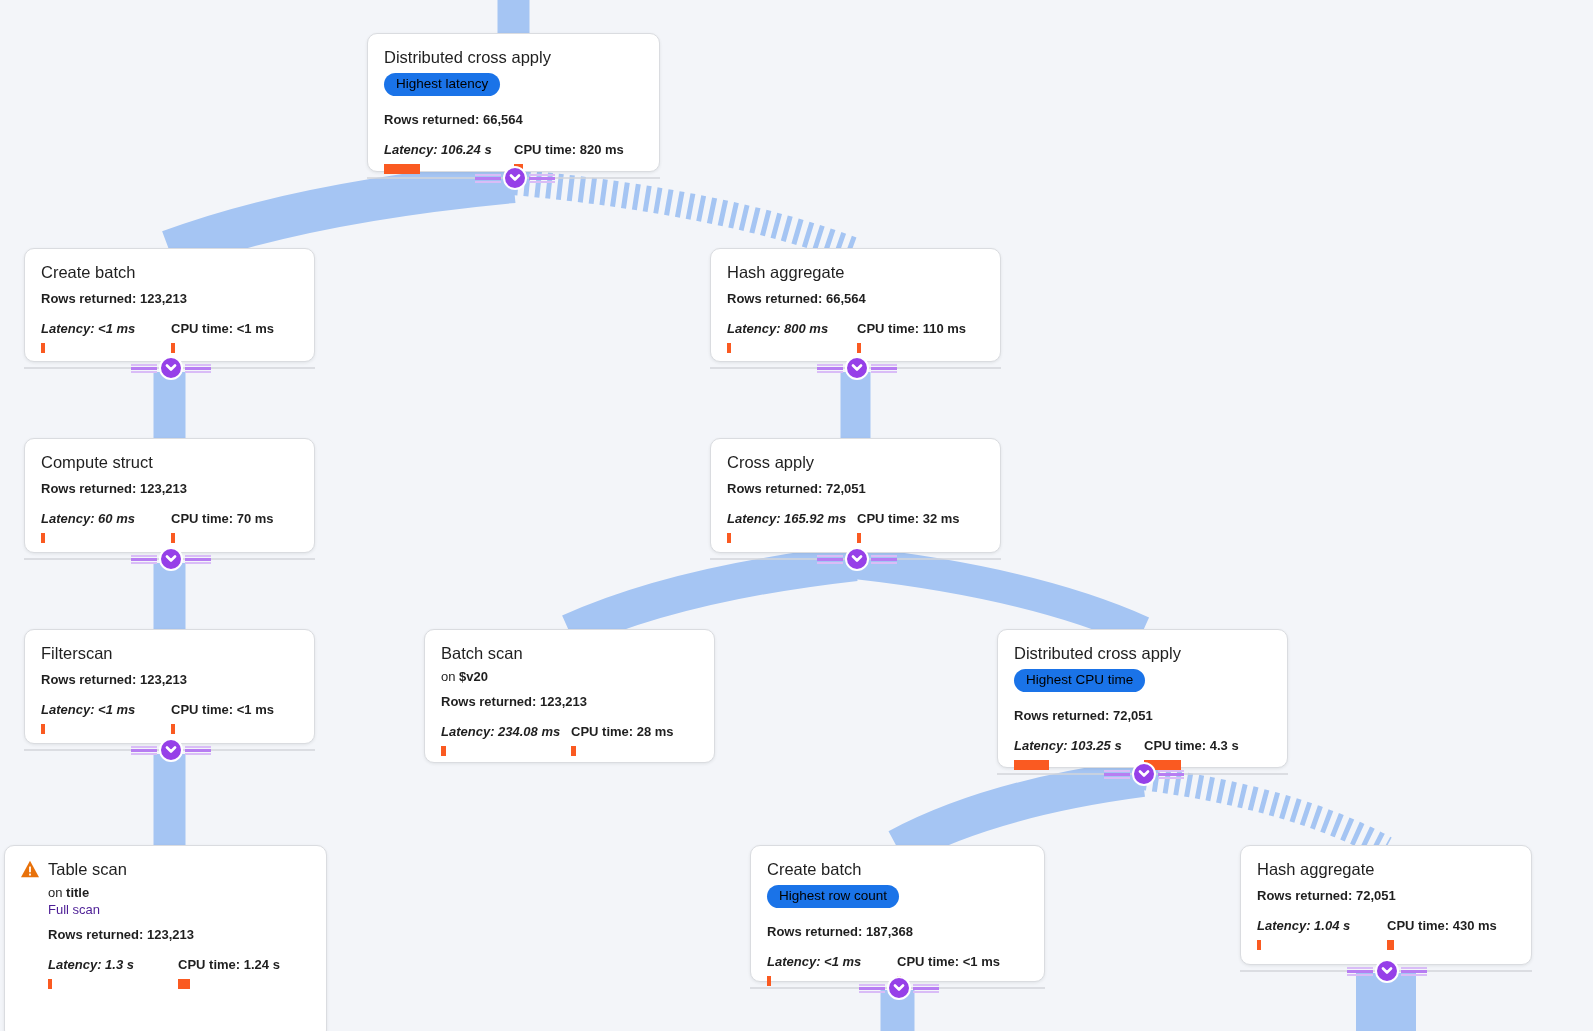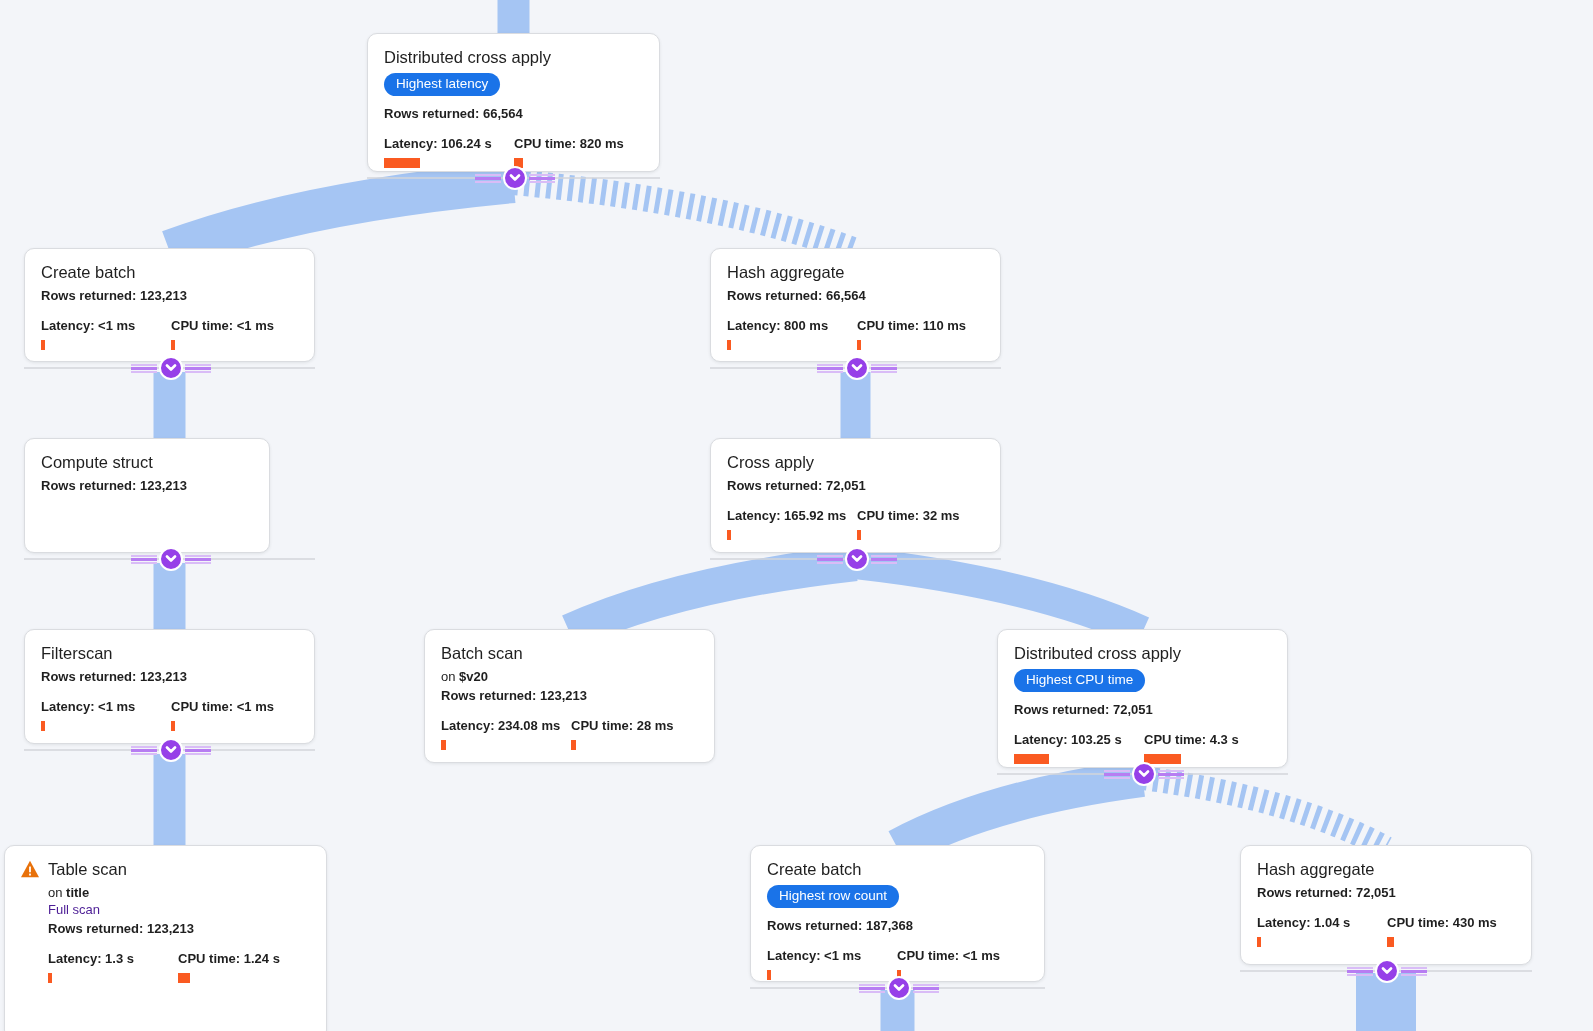--- a/index.html
+++ b/index.html
@@ -3,29 +3,29 @@
 <meta charset="utf-8">
 <style>
   html,body{margin:0;padding:0;background:#f3f5f9;font-family:"Liberation Sans",sans-serif;}
   #canvas{position:relative;width:1593px;height:1031px;overflow:hidden;background:#f3f5f9;}
   #edges-svg{position:absolute;left:0;top:0;z-index:1;}
   .node{position:absolute;z-index:3;background:#ffffff;border:1px solid #dadce0;border-radius:10px;
         box-shadow:0 1px 3px rgba(60,64,67,.10);padding:13px 16px;box-sizing:border-box;color:#1f1f1f;}
   .node.has-warning{padding-left:43px;}
   .warning-wrap{position:absolute;left:15px;top:14px;}
   .node-title{font-size:16.5px;font-weight:400;line-height:20px;margin-bottom:5px;}
-  .badge{display:inline-block;background:#1a73e8;color:#ffffff;font-size:13.5px;font-weight:400;
+  .badge{display:inline-block;background:#1a73e8;color:#000000;font-size:13.5px;font-weight:400;
          line-height:13.5px;padding:4px 12px 5px;border-radius:12px;margin:1px 0 7px;}
   .on-line{font-size:13px;font-weight:400;line-height:17px;}
   .on-line b{font-weight:700;}
   .note-line{font-size:13px;font-weight:400;line-height:17px;color:#4c1d95;}
-  .rows-line{font-size:13px;font-weight:700;line-height:18px;margin-top:2px;}
+  .rows-line{font-size:13px;font-weight:700;line-height:18px;margin-top:8px;}
   .metrics{display:flex;margin-top:13px;}
   .metric{flex:none;}
-  .metric.first{width:130px;}
+  .metric.first{width:130px;font-style:italic;}
   .metric-label{font-size:13px;font-weight:700;line-height:16px;}
   .metric-bar{margin-top:6px;height:10px;background:#fa5a21;}
   .connector{position:absolute;z-index:4;display:flex;align-items:center;}
   .c-stripes{width:26px;height:9px;flex:none;
      background:linear-gradient(#d9bcf7 0,#d9bcf7 2px,rgba(0,0,0,0) 2px,rgba(0,0,0,0) 3px,
                 #b77df2 3px,#b77df2 6px,rgba(0,0,0,0) 6px,rgba(0,0,0,0) 7px,#d9bcf7 7px,#d9bcf7 9px);}
   .c-circle{width:20px;height:20px;margin:0 2px;border-radius:50%;background:#9640e8;border:2px solid #fff;
      flex:none;display:flex;align-items:center;justify-content:center;box-sizing:content-box;cursor:pointer;}
 </style>
 </head>
@@ -78,23 +78,33 @@
         <div class="metric first">
           <div class="metric-label">Latency: &lt;1 ms</div>
           <div class="metric-bar" style="width: 4px;"></div>
         </div>
         <div class="metric">
           <div class="metric-label">CPU time: &lt;1 ms</div>
           <div class="metric-bar" style="width: 4px;"></div>
         </div>
       </div>
     </div>
-    <div class="node" style="left: 24px; top: 438px; width: 246px; height: 115px;">
+    <div class="node" style="left: 24px; top: 438px; width: 291px; height: 115px;">
       <div class="node-title">Compute struct</div>
       <div class="rows-line">Rows returned: 123,213</div>
+      <div class="metrics">
+        <div class="metric first">
+          <div class="metric-label">Latency: 60 ms</div>
+          <div class="metric-bar" style="width: 4px;"></div>
+        </div>
+        <div class="metric">
+          <div class="metric-label">CPU time: 70 ms</div>
+          <div class="metric-bar" style="width: 4px;"></div>
+        </div>
+      </div>
     </div>
     <div class="node" style="left: 24px; top: 629px; width: 291px; height: 115px;">
       <div class="node-title">Filterscan</div>
       <div class="rows-line">Rows returned: 123,213</div>
       <div class="metrics">
         <div class="metric first">
           <div class="metric-label">Latency: &lt;1 ms</div>
           <div class="metric-bar" style="width: 4px;"></div>
         </div>
         <div class="metric">

